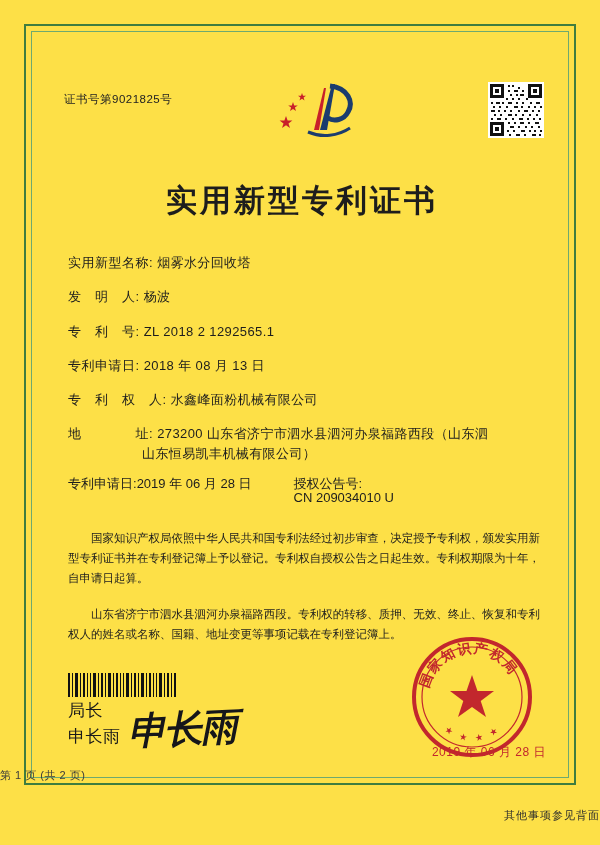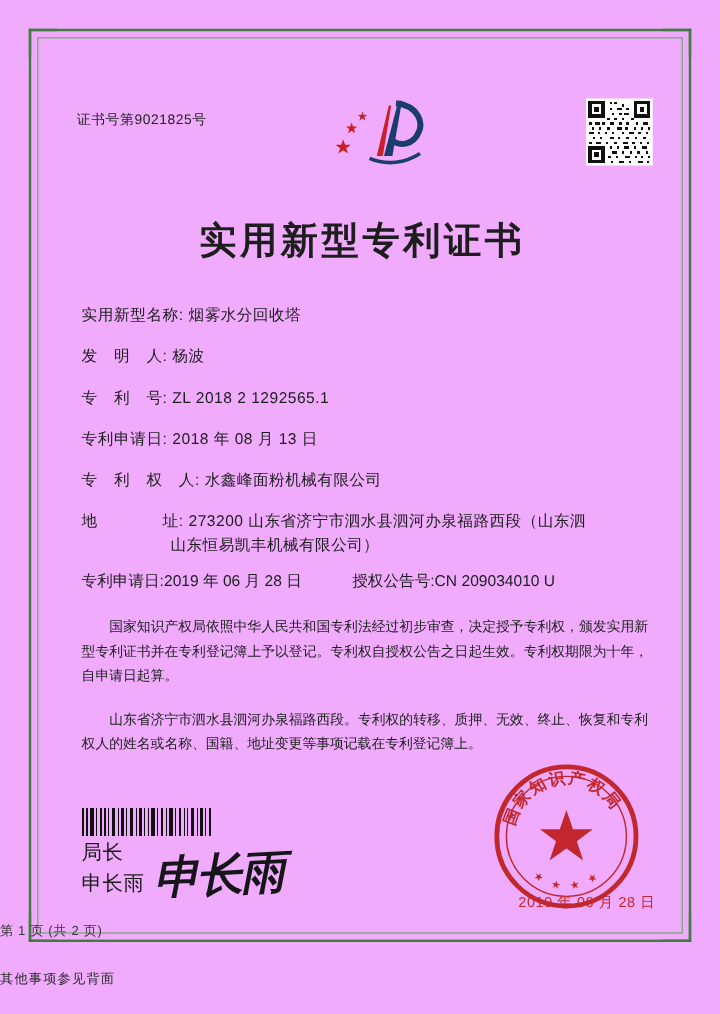--- a/index.html
+++ b/index.html
@@ -11,21 +11,21 @@
     width: 600px;
     height: 845px;
     font-family: "Liberation Sans", sans-serif;
     color: #1a1a1a;
     position: relative;
     overflow: hidden;
   }
   .page {
     position: absolute;
     inset: 0;
-    background: #f0abfc;
+    background: #fde047;
   }
   
   .border-outer {
     position: absolute;
     left: 24px; top: 24px; right: 24px; bottom: 60px;
     border: 2px solid #3f7d3f;
   }
   .border-inner {
     position: absolute;
     left: 31px; top: 31px; right: 31px; bottom: 67px;
@@ -112,21 +112,21 @@
 
   .field-two {
     display: flex;
     align-items: flex-start;
     margin-bottom: 20px;
   }
   .field-two .col {
     display: flex;
     white-space: nowrap;
   }
-  .field-two .col.right { margin-left: 42px; }
+  .field-two .col.right { margin-left: 42px; flex-direction: column; }
 
   .addr-wrap { margin-bottom: 16px; }
   .addr-line2 {
     margin-left: 74px;
     margin-top: 5px;
     letter-spacing: 0.4px;
   }
 
   .paragraphs {
     margin-top: 22px;
@@ -195,21 +195,21 @@
     text-align: left;
     font-size: 11px;
     color: #3b3b3b;
     letter-spacing: 0.5px;
   }
   .footer-note {
     position: absolute;
     bottom: 22px;
     left: 0;
     width: 600px;
-    text-align: left;
+    text-align: right;
     font-size: 11px;
     color: #2b2b2b;
     letter-spacing: 1px;
   }
 </style>
 </head>
 <body>
 
 <div class="page">
 

